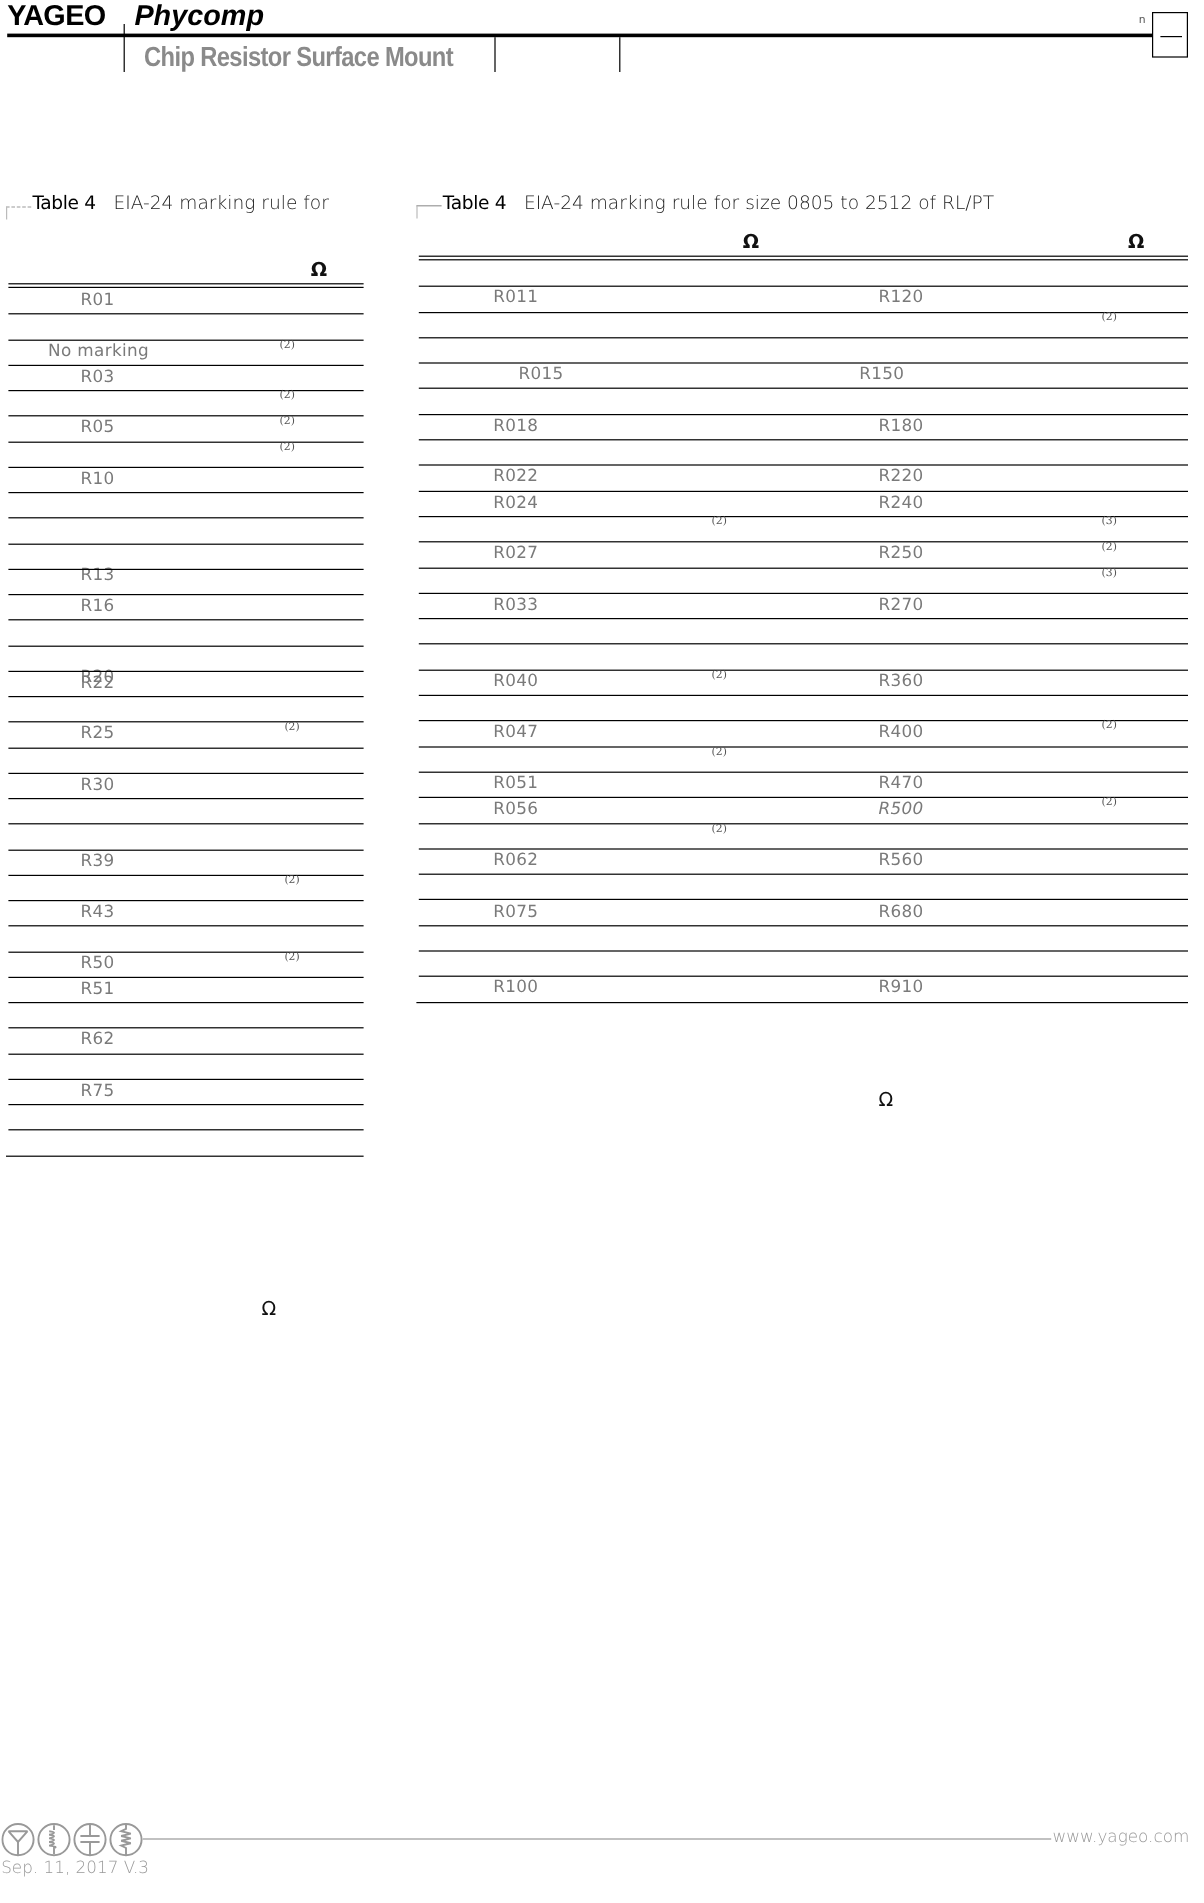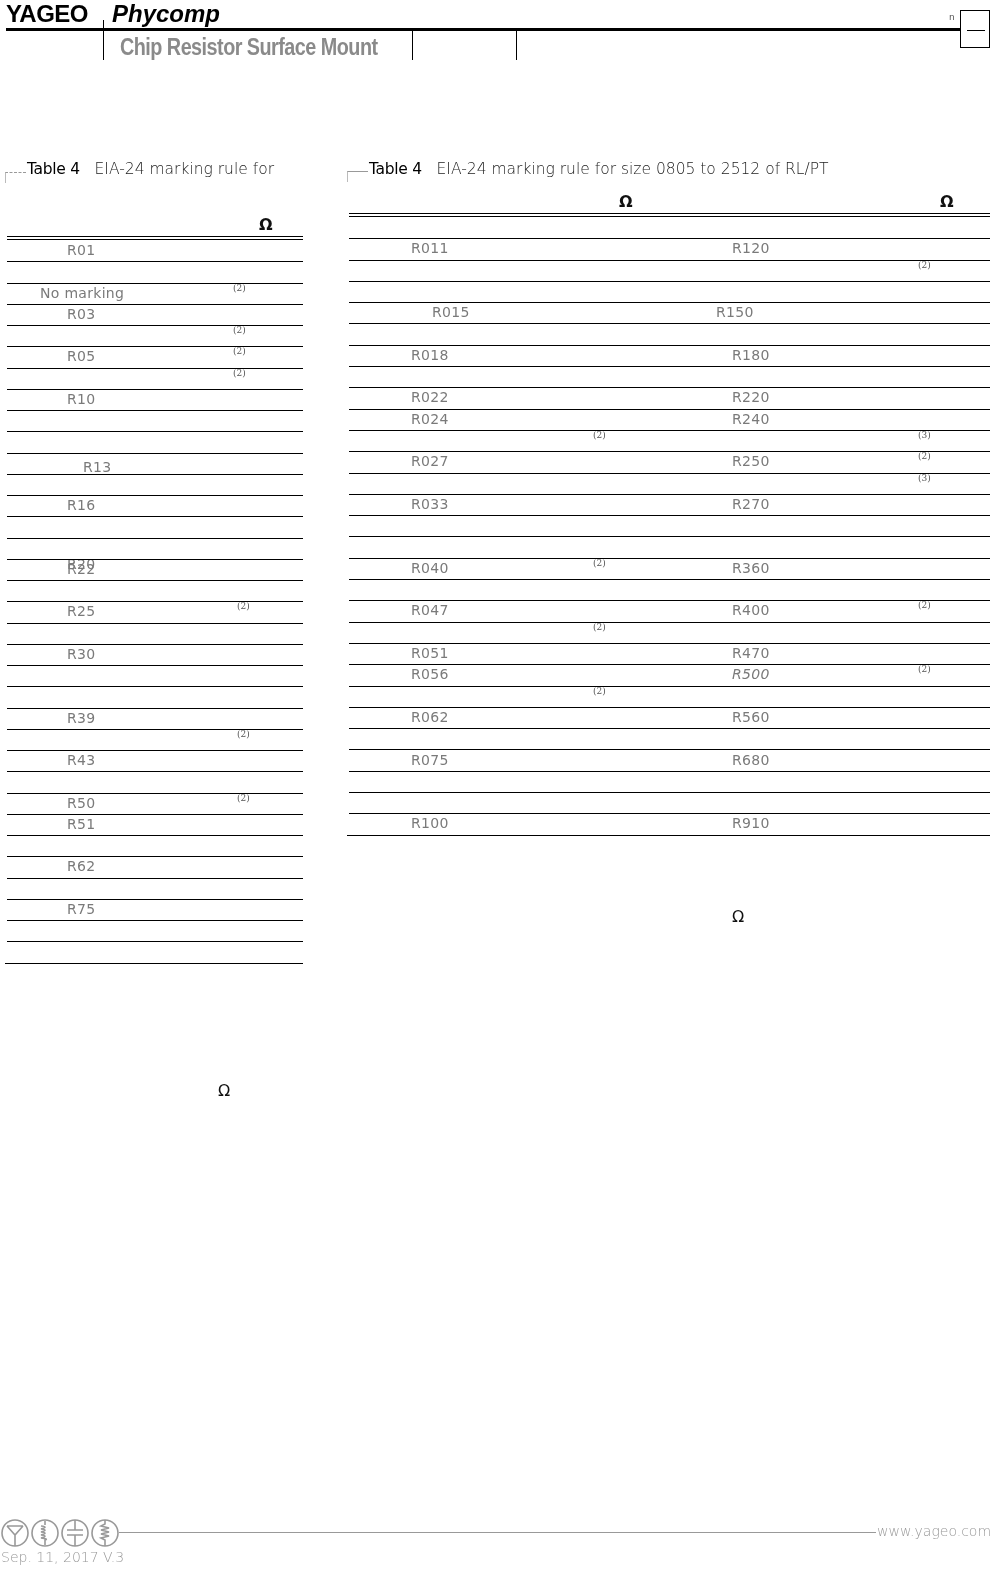--- a/index.html
+++ b/index.html
@@ -95,21 +95,21 @@
       <span class="abs code" style="left: 67px; top: 2px;"></span>
       <span class="abs sup" style="left: 233px; top: 0px;"></span>
       <div class="abs hline" style="left: 7px; top: 21.25px; width: 296px;"></div>
     </div>
     <div class="abs" style="left: 0px; top: 431.25px; width: 320px; height: 21.25px;">
       <span class="abs code" style="left: 67px; top: 2px;"></span>
       <span class="abs sup" style="left: 233px; top: 0px;"></span>
       <div class="abs hline" style="left: 7px; top: 21.25px; width: 296px;"></div>
     </div>
     <div class="abs" style="left: 0px; top: 452.5px; width: 320px; height: 21.25px;">
-      <span class="abs code" style="left: 67px; top: 6px; margin-left: 16px;">R13</span>
+      <span class="abs code" style="left: 67px; top: 18px;">R13</span>
       <span class="abs sup" style="left: 233px; top: 0px;"></span>
       <div class="abs hline" style="left: 7px; top: 21.25px; width: 296px;"></div>
     </div>
     <div class="abs" style="left: 0px; top: 473.75px; width: 320px; height: 21.25px;">
       <span class="abs code" style="left: 67px; top: 2px;"></span>
       <span class="abs sup" style="left: 233px; top: 0px;"></span>
       <div class="abs hline" style="left: 7px; top: 21.25px; width: 296px;"></div>
     </div>
     <div class="abs" style="left: 0px; top: 495px; width: 320px; height: 21.25px;">
       <span class="abs code" style="left: 67px; top: 2px;">R16</span>

